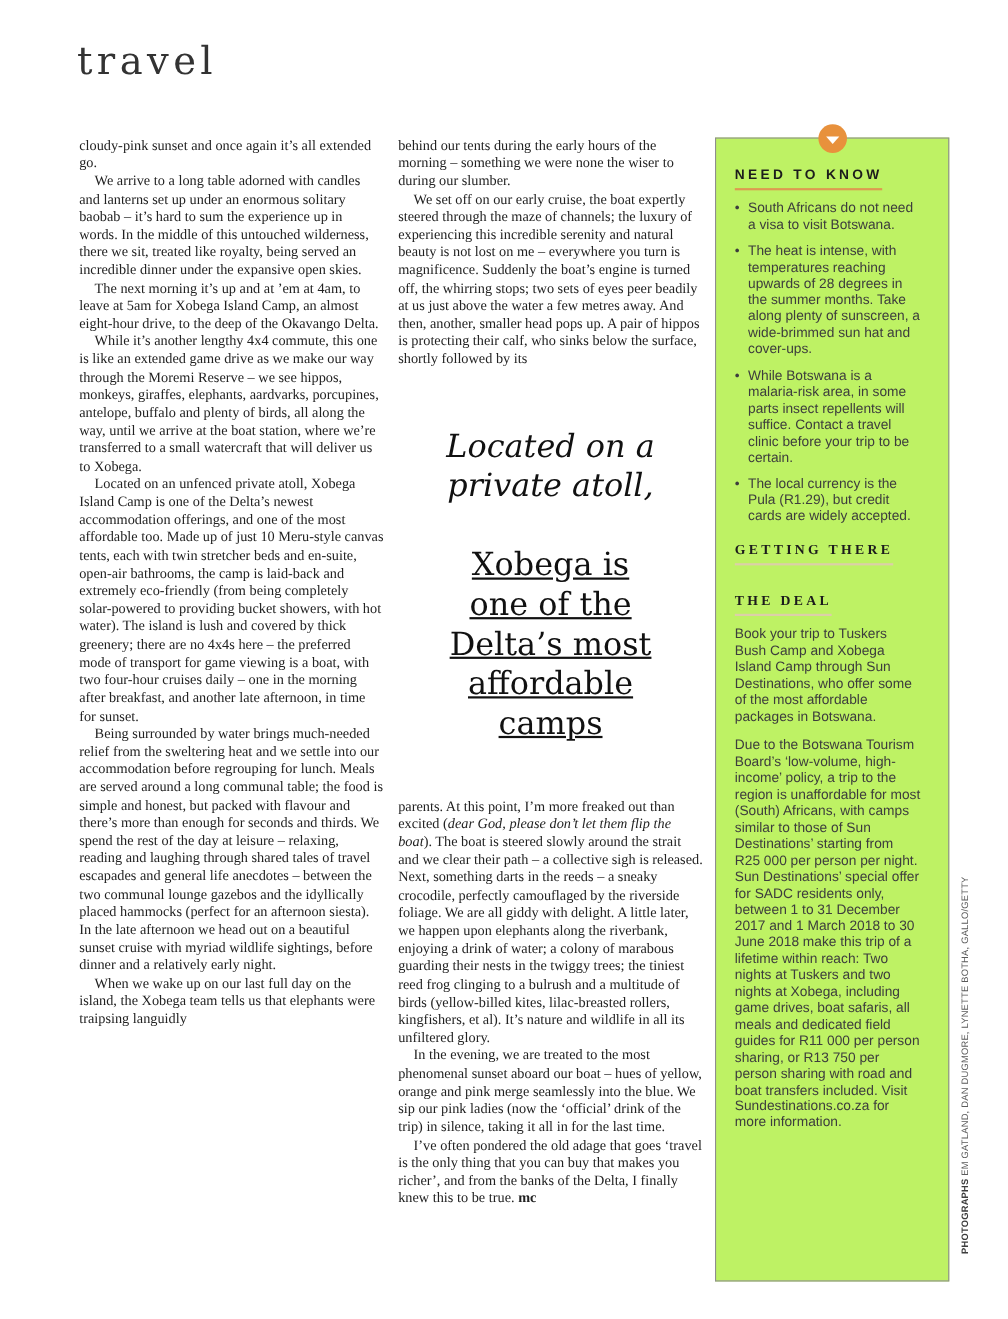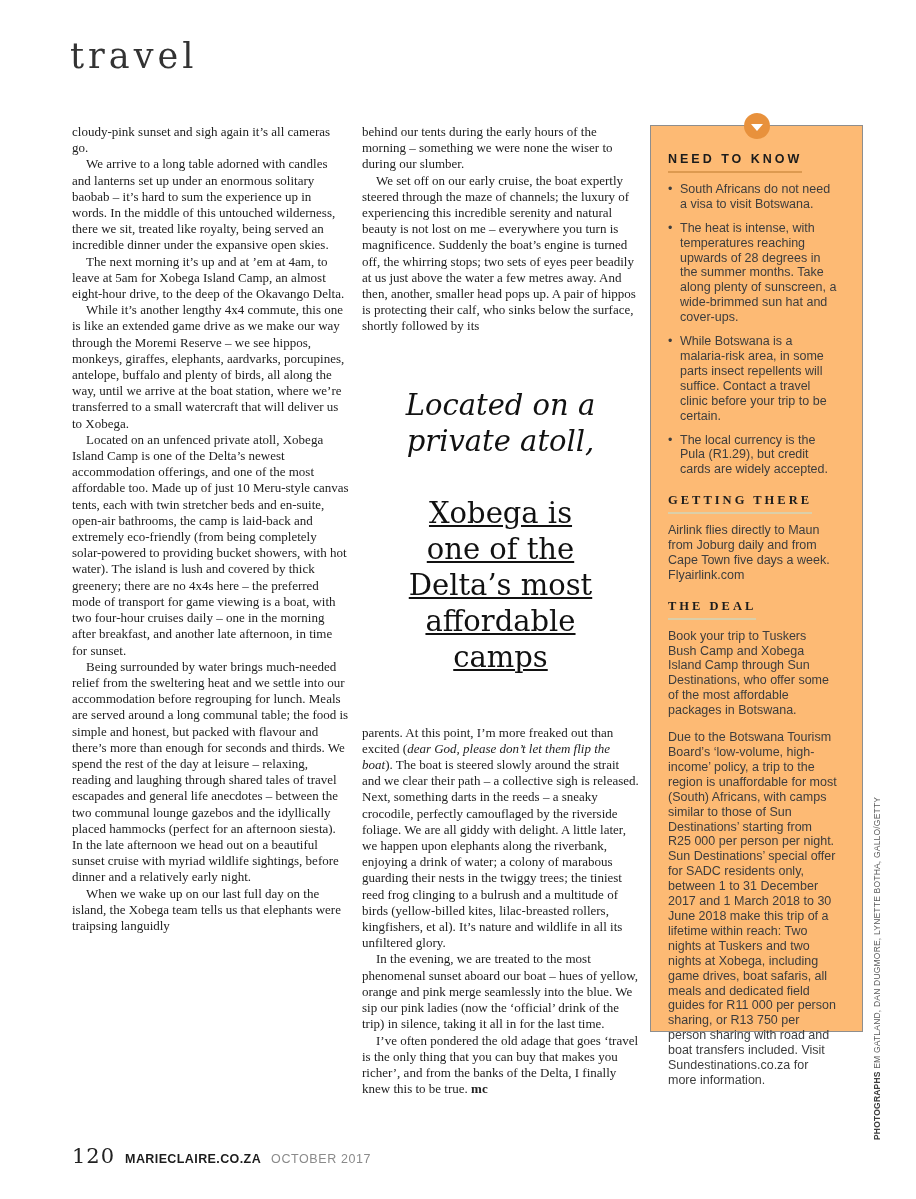--- a/index.html
+++ b/index.html
@@ -28,22 +28,22 @@
   
   .pullquote {
     margin:16px 0 14px 0; text-align:center;
     font-family:"DejaVu Serif", serif; font-size:29px; line-height:36px; color:#111;
     white-space:pre-line;
   }
   .pullquote .q-italic { font-style:italic; display:block; white-space:pre-line; }
   .pullquote .q-regular { display:block; white-space:pre-line;text-decoration:underline; }
   
   .sidebar {
-    position:absolute; left:650px; top:125px; width:213px; height:907px;
-    border:1px solid #8e8e8e; background:#fdba74;
+    position:absolute; left:650px; top:125px; width:213px; height:1040px;
+    border:1px solid #8e8e8e; background:#bef264;
     padding:26px 24px 4px 17px;
     font-family:"Liberation Sans", sans-serif; font-size:12.5px; line-height:14.9px; color:#3d3d3d;
   }
   .sidebar-arrow {
     position:absolute; left:744px; top:113px; width:26px; height:26px;
     border-radius:50%; background:#E8913C; z-index:2;
     display:flex; align-items:center; justify-content:center;
   }
   .sidebar-arrow .tri {
     width:0; height:0; margin-top:2px;
@@ -80,21 +80,21 @@
   .credit b { color:#3c3c3c; }
 </style>
 </head>
 <body>
 
 <div class="page">
 
   <div class="masthead">travel</div>
 
   <div class="col col1">
-    <p>cloudy-pink sunset and sigh again it’s all cameras go.</p>
+    <p>cloudy-pink sunset and once again it’s all extended go.</p>
     <p class="ind">We arrive to a long table adorned with candles and lanterns set up under an enormous solitary baobab – it’s hard to sum the experience up in words. In the middle of this untouched wilderness, there we sit, treated like royalty, being served an incredible dinner under the expansive open skies.</p>
     <p class="ind">The next morning it’s up and at ’em at 4am, to leave at 5am for Xobega Island Camp, an almost eight-hour drive, to the deep of the Okavango Delta.</p>
     <p class="ind">While it’s another lengthy 4x4 commute, this one is like an extended game drive as we make our way through the Moremi Reserve – we see hippos, monkeys, giraffes, elephants, aardvarks, porcupines, antelope, buffalo and plenty of birds, all along the way, until we arrive at the boat station, where we’re transferred to a small watercraft that will deliver us to Xobega.</p>
     <p class="ind">Located on an unfenced private atoll, Xobega Island Camp is one of the Delta’s newest accommodation offerings, and one of the most affordable too. Made up of just 10 Meru-style canvas tents, each with twin stretcher beds and en-suite, open-air bathrooms, the camp is laid-back and extremely eco-friendly (from being completely solar-powered to providing bucket showers, with hot water). The island is lush and covered by thick greenery; there are no 4x4s here – the preferred mode of transport for game viewing is a boat, with two four-hour cruises daily – one in the morning after breakfast, and another late afternoon, in time for sunset.</p>
     <p class="ind">Being surrounded by water brings much-needed relief from the sweltering heat and we settle into our accommodation before regrouping for lunch. Meals are served around a long communal table; the food is simple and honest, but packed with flavour and there’s more than enough for seconds and thirds. We spend the rest of the day at leisure – relaxing, reading and laughing through shared tales of travel escapades and general life anecdotes – between the two communal lounge gazebos and the idyllically placed hammocks (perfect for an afternoon siesta). In the late afternoon we head out on a beautiful sunset cruise with myriad wildlife sightings, before dinner and a relatively early night.</p>
     <p class="ind">When we wake up on our last full day on the island, the Xobega team tells us that elephants were traipsing languidly</p>
   </div>
 
   <div class="col col2">
     <p>behind our tents during the early hours of the morning – something we were none the wiser to during our slumber.</p>
@@ -124,32 +124,26 @@
     <div class="sb-section">
       <span class="sb-heading u-orange">NEED TO KNOW</span>
       <div class="sb-bullet">South Africans do not need a visa to visit Botswana.</div>
       <div class="sb-bullet">The heat is intense, with temperatures reaching upwards of 28 degrees in the summer months. Take along plenty of sunscreen, a wide-brimmed sun hat and cover-ups.</div>
       <div class="sb-bullet">While Botswana is a malaria-risk area, in some parts insect repellents will suffice. Contact a travel clinic before your trip to be certain.</div>
       <div class="sb-bullet">The local currency is the Pula (R1.29), but credit cards are widely accepted.</div>
     </div>
 
     <div class="sb-section">
       <span class="sb-heading u-tan">GETTING THERE</span>
-      <div class="sb-p">Airlink flies directly to Maun from Joburg daily and from Cape Town five days a week. Flyairlink.com</div>
     </div>
 
     <div class="sb-section">
       <span class="sb-heading u-tan">THE DEAL</span>
       <div class="sb-p">Book your trip to Tuskers Bush Camp and Xobega Island Camp through Sun Destinations, who offer some of the most affordable packages in Botswana.</div>
       <div class="sb-p mt">Due to the Botswana Tourism Board’s ‘low-volume, high-income’ policy, a trip to the region is unaffordable for most (South) Africans, with camps similar to those of Sun Destinations’ starting from R25 000 per person per night. Sun Destinations’ special offer for SADC residents only, between 1 to 31 December 2017 and 1 March 2018 to 30 June 2018 make this trip of a lifetime within reach: Two nights at Tuskers and two nights at Xobega, including game drives, boat safaris, all meals and dedicated field guides for R11 000 per person sharing, or R13 750 per person sharing with road and boat transfers included. Visit Sundestinations.co.za for more information.</div>
     </div>
 
   </div>
 
-  <div class="footer">
-    <span class="folio">120</span>
-    <span class="site">MARIECLAIRE.CO.ZA</span>
-    <span class="issue">OCTOBER 2017</span>
-  </div>
 
   <div class="credit"><b>PHOTOGRAPHS</b><span> EM GATLAND, DAN DUGMORE, LYNETTE BOTHA, GALLO/GETTY</span></div>
 
 </div>
 
 </body></html>

